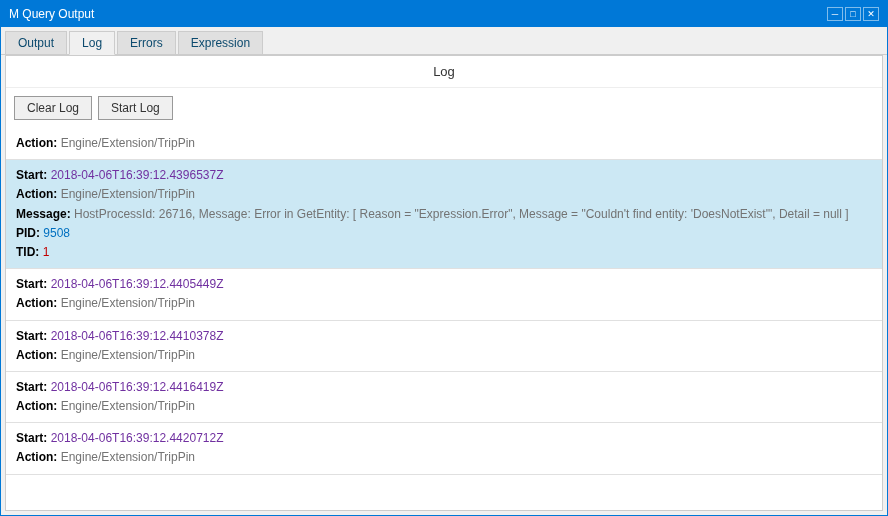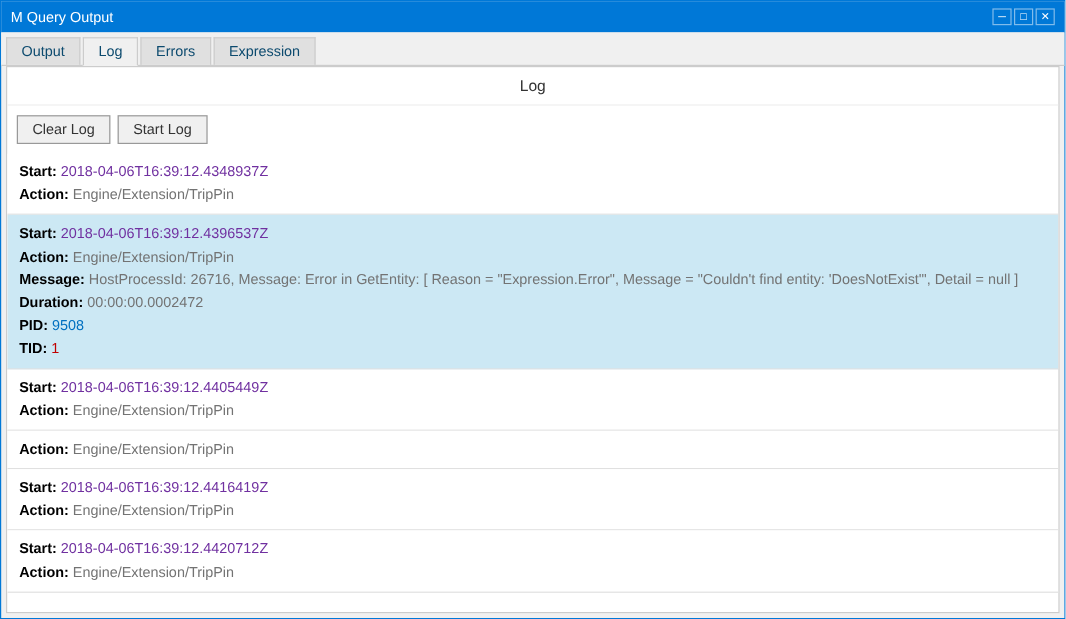--- a/index.html
+++ b/index.html
@@ -157,36 +157,35 @@
 
   <div class="content">
     <div class="log-header">Log</div>
     <div class="toolbar">
       <button class="toolbar-btn">Clear Log</button>
       <button class="toolbar-btn">Start Log</button>
     </div>
     <div class="log-area" id="log-area">
 
     <div class="log-entry">
-          <div><span class="label">Start: </span><span class="value timestamp">2018-04-06T16:39:12.4348937Z</span></div>
           <div><span class="label">Action: </span><span class="value normal">Engine/Extension/TripPin</span></div>
         </div>
         <div class="log-entry highlighted">
           <div><span class="label">Start: </span><span class="value timestamp">2018-04-06T16:39:12.4396537Z</span></div>
           <div><span class="label">Action: </span><span class="value normal">Engine/Extension/TripPin</span></div>
           <div><span class="label">Message: </span><span class="value normal">HostProcessId: 26716, Message: Error in GetEntity: [ Reason = "Expression.Error", Message = "Couldn't find entity: 'DoesNotExist'", Detail = null ]</span></div>
-          <div><span class="label">Duration: </span><span class="value normal">00:00:00.0002472</span></div>
           <div><span class="label">PID: </span><span class="value link">9508</span></div>
           <div><span class="label">TID: </span><span class="value number">1</span></div>
         </div>
         <div class="log-entry">
           <div><span class="label">Start: </span><span class="value timestamp">2018-04-06T16:39:12.4405449Z</span></div>
           <div><span class="label">Action: </span><span class="value normal">Engine/Extension/TripPin</span></div>
         </div>
         <div class="log-entry">
+          <div><span class="label">Start: </span><span class="value timestamp">2018-04-06T16:39:12.4410378Z</span></div>
           <div><span class="label">Action: </span><span class="value normal">Engine/Extension/TripPin</span></div>
         </div>
         <div class="log-entry">
           <div><span class="label">Start: </span><span class="value timestamp">2018-04-06T16:39:12.4416419Z</span></div>
           <div><span class="label">Action: </span><span class="value normal">Engine/Extension/TripPin</span></div>
         </div>
         <div class="log-entry">
           <div><span class="label">Start: </span><span class="value timestamp">2018-04-06T16:39:12.4420712Z</span></div>
           <div><span class="label">Action: </span><span class="value normal">Engine/Extension/TripPin</span></div>
         </div>

